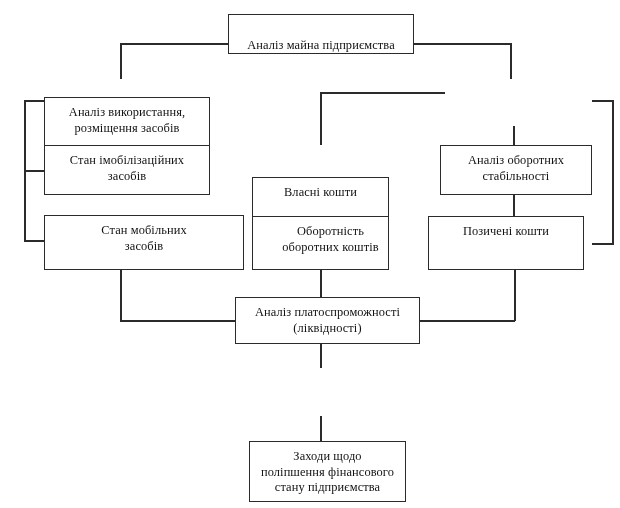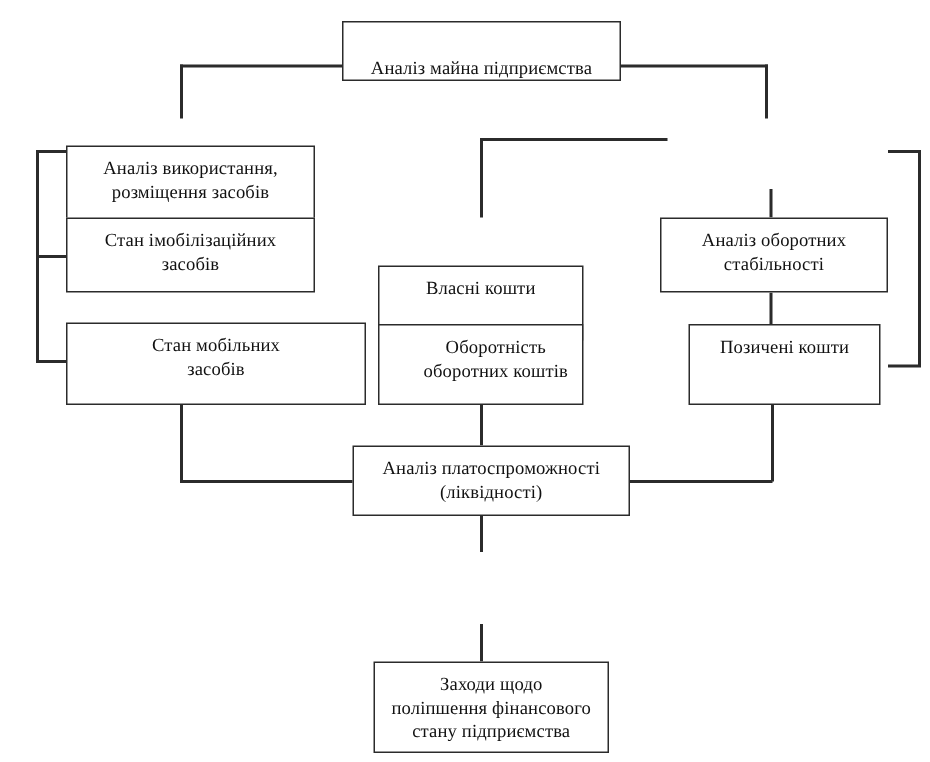--- a/index.html
+++ b/index.html
@@ -114,21 +114,21 @@
   <div class="node" style="left:44px; top:215px; width:200px; height:55px;">
     <span class="label">Стан мобільних
 засобів</span>
   </div>
 
   <div class="node" style="left:252px; top:216px; width:137px; height:54px;padding-left:20px;">
     <span class="label">Оборотність
 оборотних коштів</span>
   </div>
 
-  <div class="node" style="left:459px; top:216px; width:128px; height:54px;">
+  <div class="node" style="left:428px; top:216px; width:156px; height:54px;">
     <span class="label">Позичені кошти</span>
   </div>
 
   <div class="node" style="left:235px; top:297px; width:185px; height:47px;">
     <span class="label">Аналіз платоспроможності
 (ліквідності)</span>
   </div>
 
 
   <div class="node" style="left:249px; top:441px; width:157px; height:61px;">

